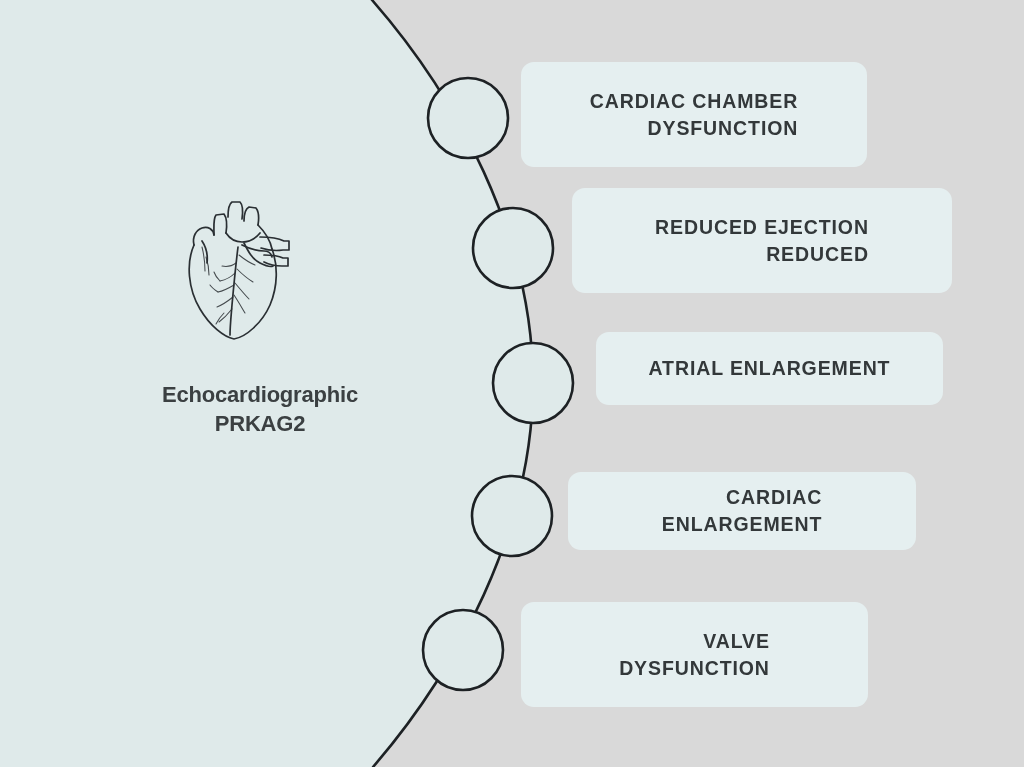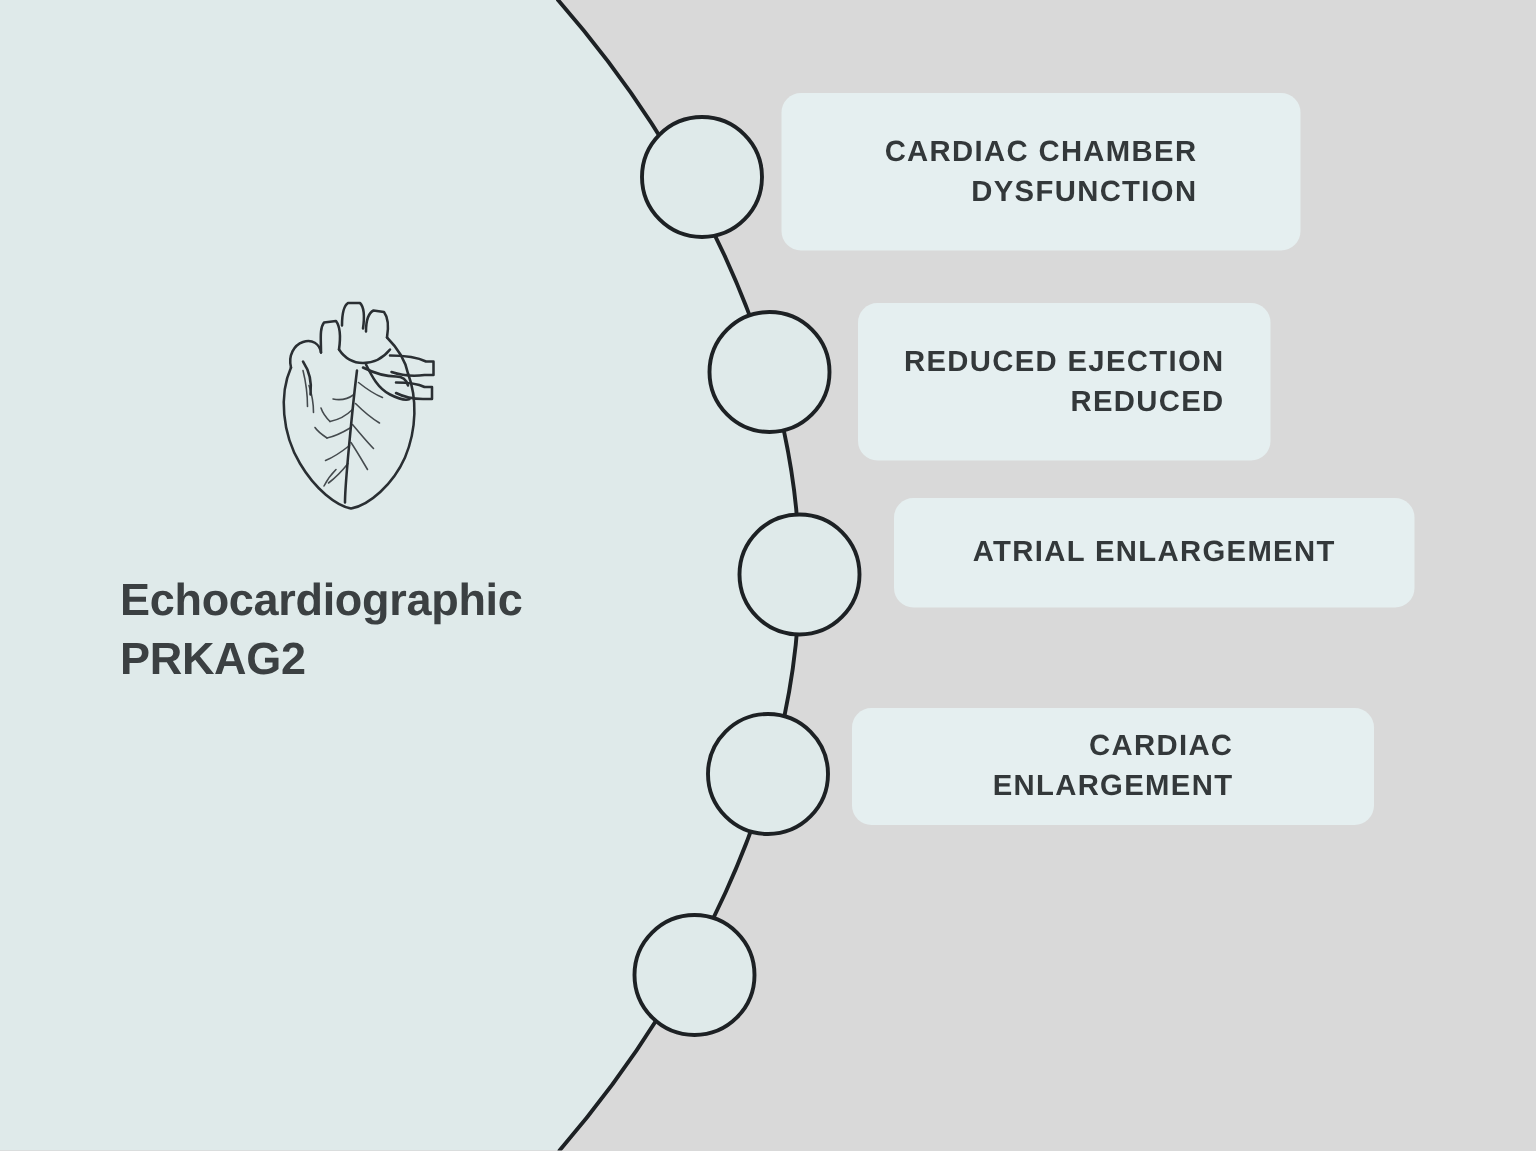--- a/index.html
+++ b/index.html
@@ -37,24 +37,25 @@
     height: 150px;
   }
   .heart-wrap svg { display: block; width: 100%; height: 100%; }
 
   .title {
     position: absolute;
     left: 80px;
     top: 381px;
     width: 360px;
     color: #3b4042;
-    font-size: 30px;
+    font-size: 22px;
     line-height: 1.30;
     font-weight: bold;
     letter-spacing: -0.2px;
+    text-align: center;
   }
   .title-line { display: block; white-space: nowrap; }
 
   
   .card {
     position: absolute;
     background: #e5eff0;
     border-radius: 13px;
     display: flex;
     align-items: center;
@@ -67,21 +68,21 @@
     color: #33383a;
     font-weight: bold;
     font-size: 19.5px;
     line-height: 1.38;
     letter-spacing: 0.9px;
   }
   .card-label .cl-line { display: block; white-space: nowrap; text-align: right; }
 
   
   .card-1 { left: 521px; top: 62px;  width: 346px; height: 105px; }
-  .card-2 { left: 572px; top: 202px; width: 275px; height: 105px; }
+  .card-2 { left: 572px; top: 188px; width: 380px; height: 105px; }
   .card-3 { left: 596px; top: 332px; width: 347px; height: 73px; }
   .card-4 { left: 568px; top: 472px; width: 348px; height: 78px; }
   .card-5 { left: 521px; top: 602px; width: 347px; height: 105px; }
 </style>
 </head>
 <body>
 
 <div class="stage">
 
   <svg class="bg-svg" viewBox="0 0 1024 767">
@@ -172,14 +173,20 @@
     </div>
   </div>
 
   <div class="card card-4">
     <div class="card-label">
       <span class="cl-line">CARDIAC</span>
       <span class="cl-line">ENLARGEMENT</span>
     </div>
   </div>
 
+  <div class="card card-5">
+    <div class="card-label">
+      <span class="cl-line">VALVE</span>
+      <span class="cl-line">DYSFUNCTION</span>
+    </div>
+  </div>
 
 </div>
 
 </body></html>

